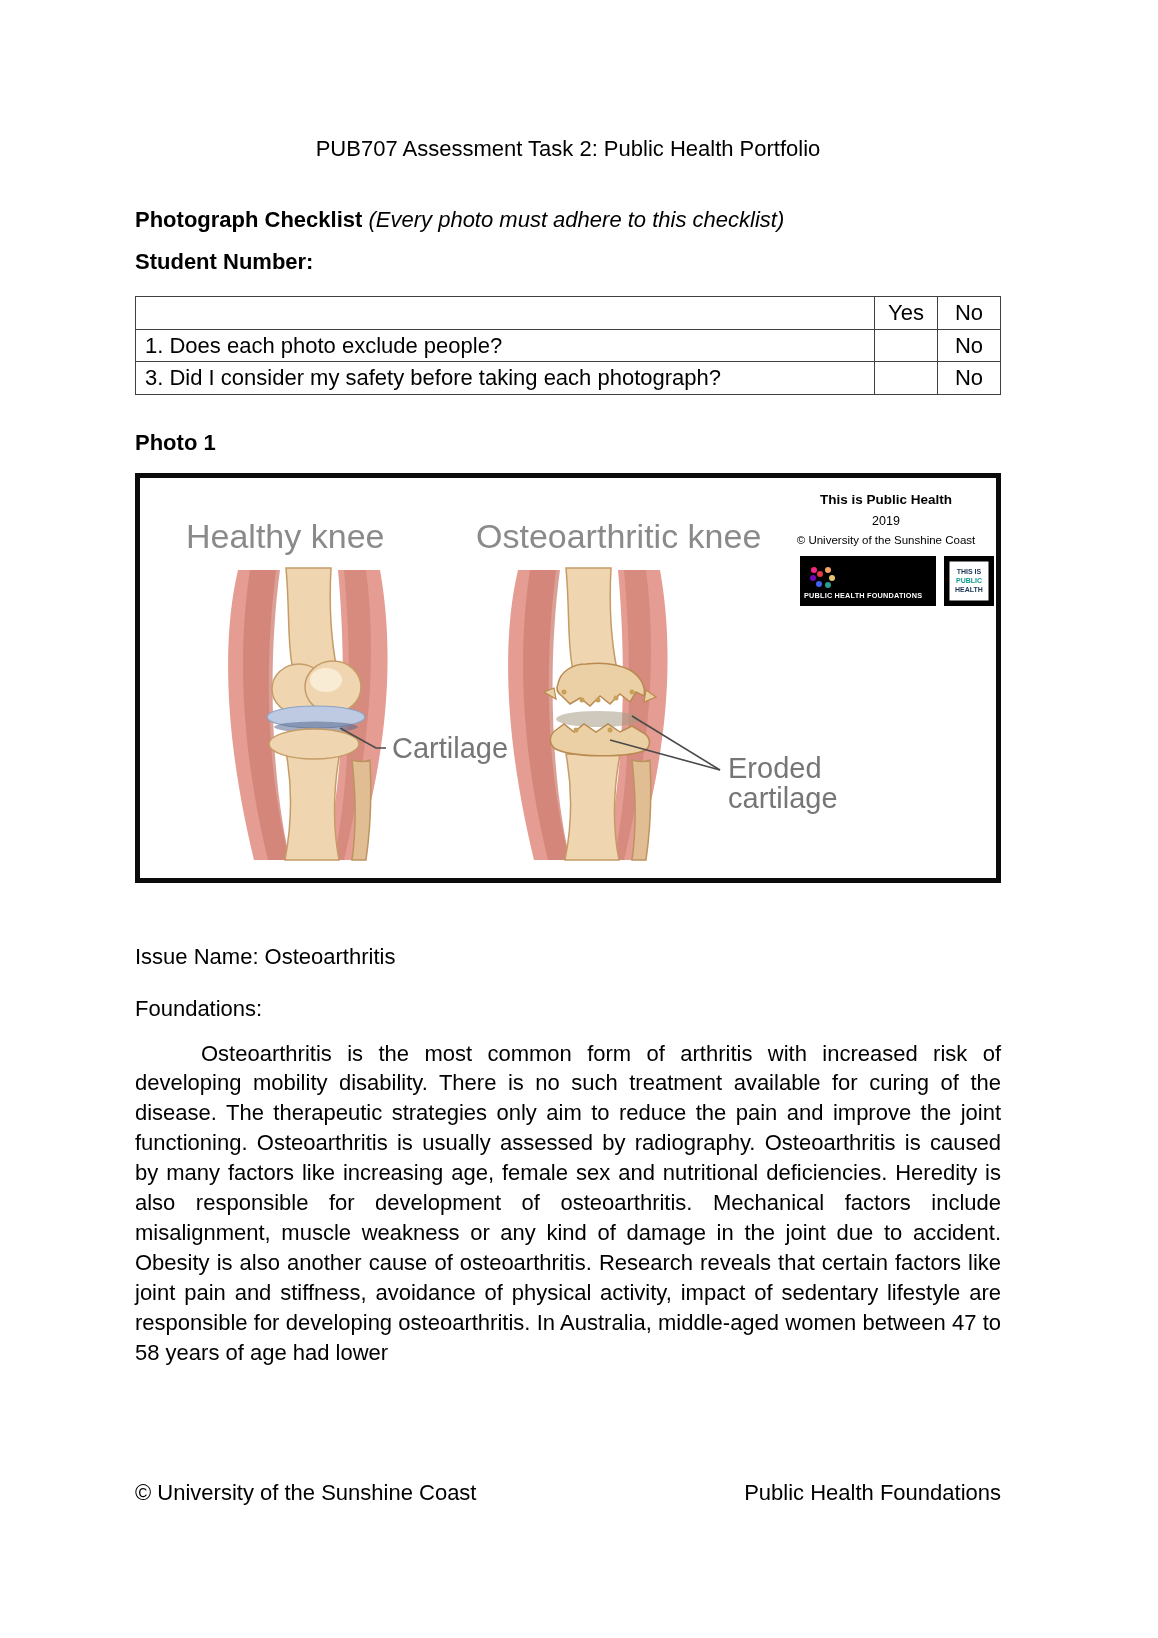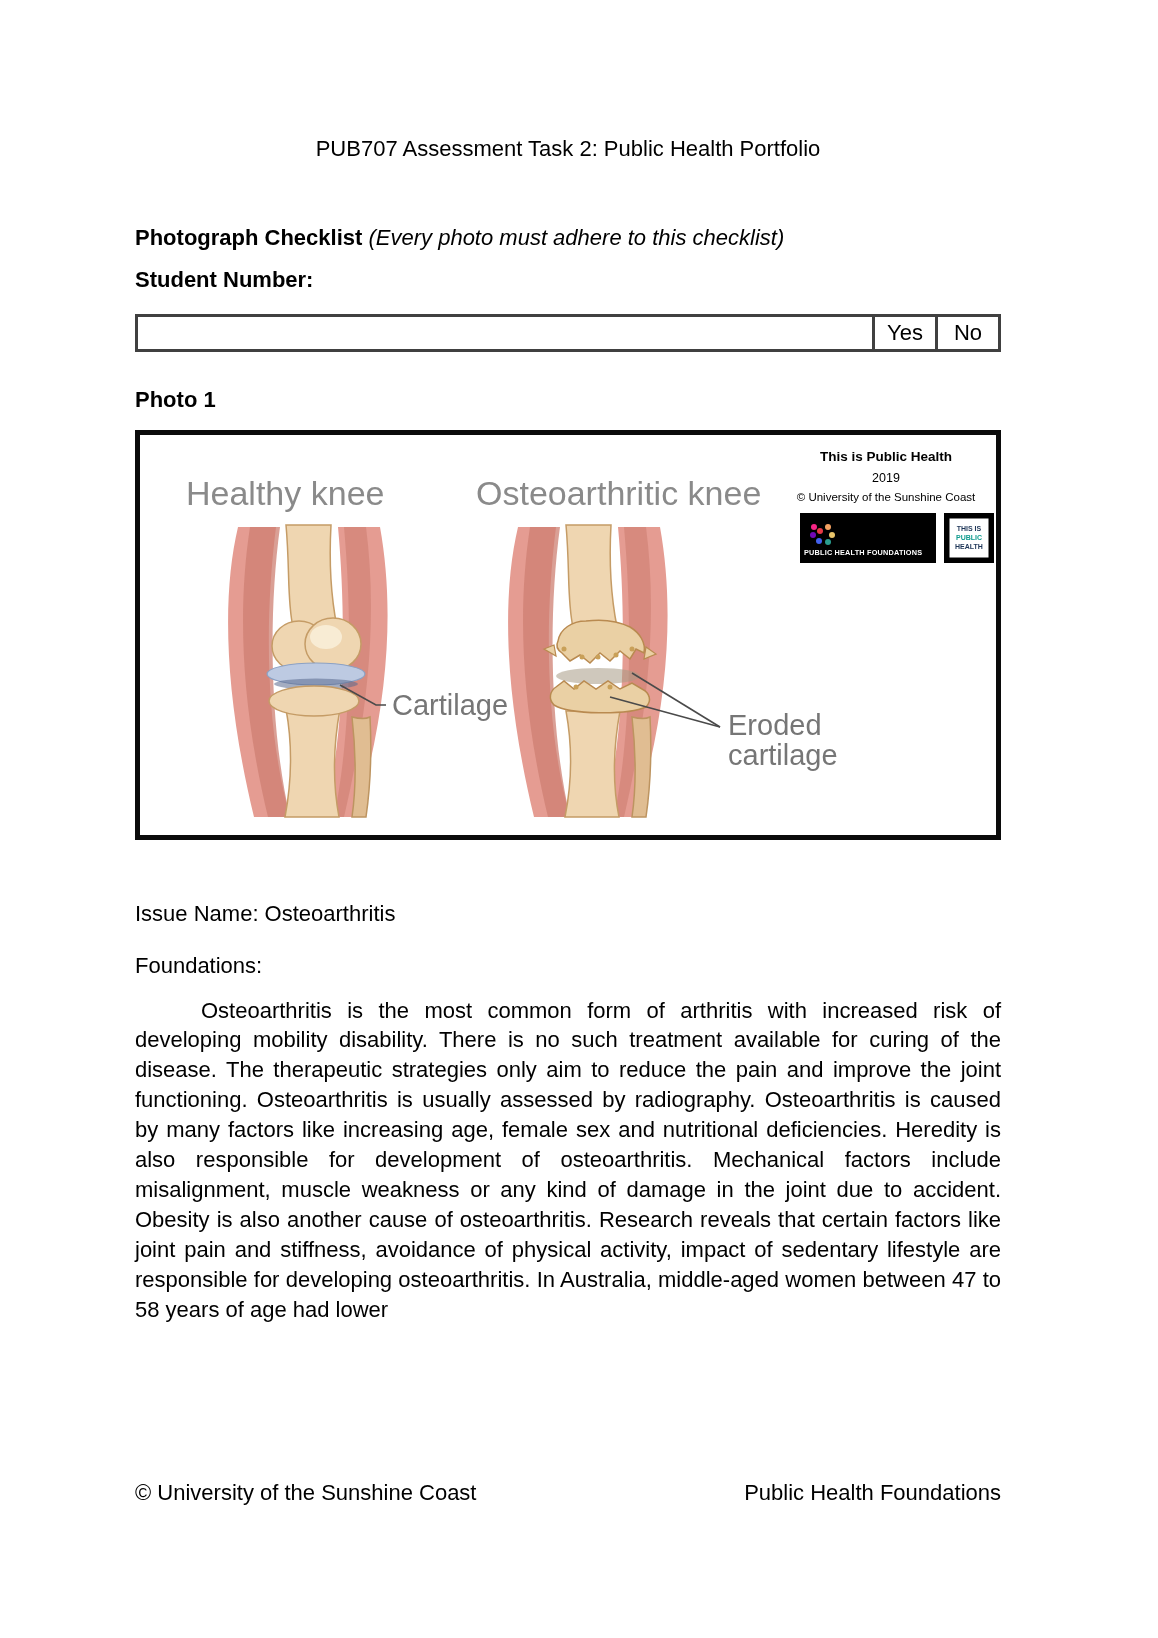--- a/index.html
+++ b/index.html
@@ -13,35 +13,35 @@
   .page {
     position:relative;
     width:1158px; height:1638px;
     padding:136px 157px 0 135px;
     background:#ffffff;
     overflow:hidden;
   }
   .doc-title {
     text-align:center;
     font-size:22px;
-    margin-bottom:62px;
+    margin-bottom:44px;
   }
   .bold { font-weight:bold; }
   .italic { font-style:italic; }
   .line { font-size:22px; line-height:28px; }
   .student-line { margin-bottom:20px; }
   .checklist-heading { margin-bottom:14px; }
   table.checklist {
     width:100%;
     border-collapse:collapse;
     font-size:22px;
     margin-bottom:34px;
   }
   table.checklist td {
-    border:3px solid #404040;
+    border:1px solid #404040;
     padding:2px 9px;
     line-height:1.25;
     vertical-align:top;
   }
   table.checklist td.a {
     width:63px;
     text-align:center;
     padding:2px 4px;
   }
   .photo-label { margin-bottom:16px; }
@@ -77,20 +77,30 @@
 
   <p class="line checklist-heading"><span class="bold">Photograph Checklist</span> <span class="italic">(Every photo must adhere to this checklist)</span></p>
 
   <p class="line bold student-line">Student Number:</p>
 
   <table class="checklist">
     <tbody>
         <tr>
       <td class="q"></td>
       <td class="a">Yes</td>
+      <td class="a">No</td>
+    </tr>
+    <tr>
+      <td class="q">1. Does each photo exclude people?</td>
+      <td class="a"></td>
+      <td class="a">No</td>
+    </tr>
+    <tr>
+      <td class="q">3. Did I consider my safety before taking each photograph?</td>
+      <td class="a"></td>
       <td class="a">No</td>
     </tr>
   </tbody>
     </table>
 
   <p class="line bold photo-label">Photo 1</p>
 
   <div class="photo-frame">
     <svg viewBox="0 0 856 400" xmlns="http://www.w3.org/2000/svg">
 

